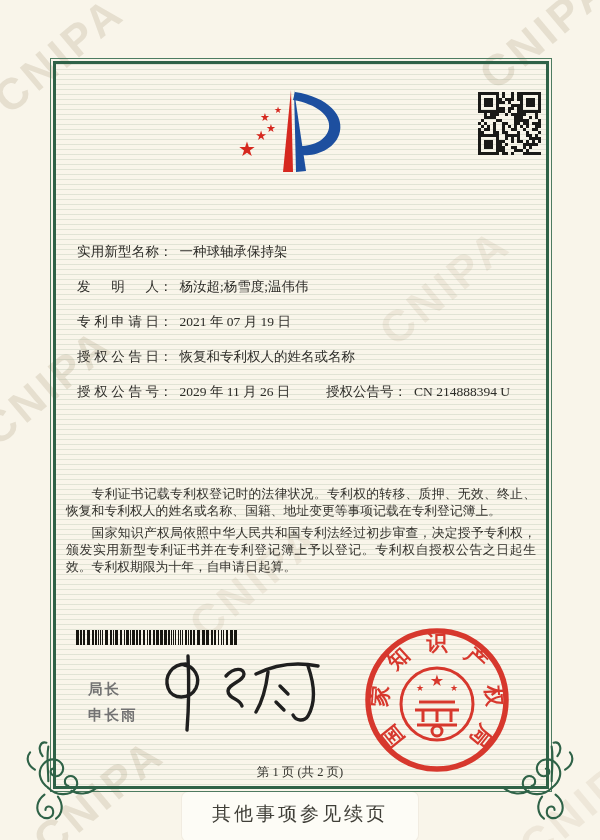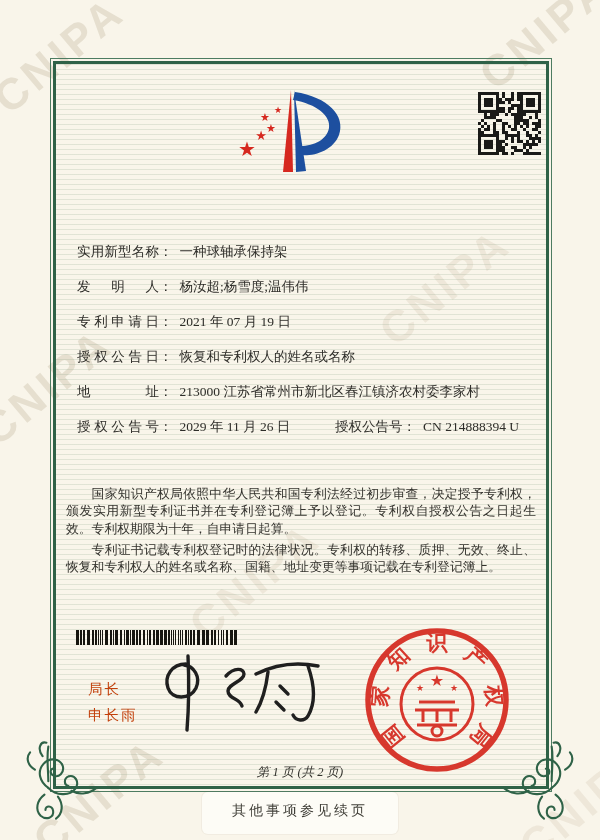--- a/index.html
+++ b/index.html
@@ -22,37 +22,37 @@
   .content{position:absolute;inset:0;z-index:2;}
   .cert-no{position:absolute;left:77px;top:92px;font-size:13.5px;letter-spacing:1px;color:#2a2a26;}
   .logo{position:absolute;left:50%;top:84px;transform:translateX(-50%);width:130px;height:92px;}
   .qr{position:absolute;left:478px;top:92px;width:63px;height:63px;line-height:0;}
   .title{position:absolute;top:170px;left:0;width:100%;text-align:center;
          font-size:30px;font-weight:700;letter-spacing:9px;color:#1e1d1a;}
   .fields{position:absolute;left:77px;top:243px;right:58px;font-size:13.5px;}
   .frow{position:relative;height:18px;margin-bottom:17px;white-space:nowrap;}
   .flabel{display:inline-block;width:82px;text-align:justify;text-align-last:justify;vertical-align:top;}
   .fvalue{margin-left:7px;}
-  .announce-no{position:absolute;left:258px;top:0;}
+  .announce-no{position:absolute;left:249px;top:0;}
   .body-text{position:absolute;left:66px;top:486px;width:470px;font-size:12.8px;line-height:17.3px;
              text-align:justify;color:#33322d;}
   .body-text p{margin:0 0 4px 0;text-indent:2em;}
   .barcode{position:absolute;left:76px;top:630px;width:166px;height:15px;display:flex;align-items:stretch;}
   .barcode span{display:inline-block;height:100%;background:#17160f;}
   .signatory{position:absolute;left:88px;top:680px;font-family:"Liberation Sans","DejaVu Sans",sans-serif;
-             font-weight:normal;font-size:14.5px;color:#c2410c;}
+             font-weight:bold;font-size:14.5px;color:#737373;}
   .signatory div{margin-bottom:7px;letter-spacing:2px;}
   .signature{position:absolute;left:152px;top:650px;width:185px;height:92px;}
   .seal{position:absolute;left:359px;top:622px;width:156px;height:156px;opacity:0.92;}
   .seal-date{position:absolute;left:356px;top:727px;width:164px;text-align:center;z-index:4;
              font-size:13.5px;font-weight:bold;letter-spacing:1.5px;color:#161616;}
-  .page-foot{position:absolute;top:764px;left:0;width:100%;text-align:center;font-size:12.5px;color:#33322d;font-style:italic;}
+  .page-foot{position:absolute;top:764px;left:0;width:100%;text-align:center;font-size:12.5px;color:#33322d;}
   .note-box{position:absolute;top:792px;left:50%;transform:translateX(-50%);z-index:4;
             background:#fdfcf6;border-radius:6px;padding:9px 30px 14px;box-shadow:0 0 0 1px rgba(120,110,90,0.06);}
-  .note-box span{font-size:14px;letter-spacing:3px;color:#403f38;}
+  .note-box span{font-size:19px;letter-spacing:3px;color:#403f38;}
 </style>
 </head>
 <body>
 
 <div class="page">
 
   <div class="wm" style="left:-18px;top:30px;">CNIPA</div>
   <div class="wm" style="left:468px;top:6px;">CNIPA</div>
   <div class="wm" style="left:-30px;top:362px;">CNIPA</div>
   <div class="wm faint" style="left:368px;top:262px;">CNIPA</div>
@@ -358,33 +358,30 @@
       <div class="frow">
         <span class="flabel">发明人</span><span>：</span><span class="fvalue">杨汝超;杨雪度;温伟伟</span>
       </div>
       <div class="frow">
         <span class="flabel">专利申请日</span><span>：</span><span class="fvalue">2021 年 07 月 19 日</span>
       </div>
       <div class="frow">
         <span class="flabel">授权公告日</span><span>：</span><span class="fvalue">恢复和专利权人的姓名或名称</span>
       </div>
       <div class="frow">
-        <span class="flabel">地址</span><span>：</span><span class="fvalue">213000 江苏省常州市新北区春江镇济农村委李家村</span>
-      </div>
-      <div class="frow">
         <span class="flabel">授权公告号</span><span>：</span><span class="fvalue">2029 年 11 月 26 日</span>
         <span class="announce-no">
           <span>授权公告号</span><span>：</span><span class="fvalue">CN 214888394 U</span>
         </span>
       </div>
     </div>
 
     <div class="body-text">
+      <p>专利证书记载专利权登记时的法律状况。专利权的转移、质押、无效、终止、恢复和专利权人的姓名或名称、国籍、地址变更等事项记载在专利登记簿上。</p>
       <p>国家知识产权局依照中华人民共和国专利法经过初步审查，决定授予专利权，颁发实用新型专利证书并在专利登记簿上予以登记。专利权自授权公告之日起生效。专利权期限为十年，自申请日起算。</p>
-      <p>专利证书记载专利权登记时的法律状况。专利权的转移、质押、无效、终止、恢复和专利权人的姓名或名称、国籍、地址变更等事项记载在专利登记簿上。</p>
     </div>
 
     <div class="barcode">
         <span style="width:3px;margin-right:1px"></span>
         <span style="width:2px;margin-right:1px"></span>
         <span style="width:2px;margin-right:2px"></span>
         <span style="width:3px;margin-right:2px"></span>
         <span style="width:2px;margin-right:1px"></span>
         <span style="width:2px;margin-right:1px"></span>
         <span style="width:1px;margin-right:1px"></span>

